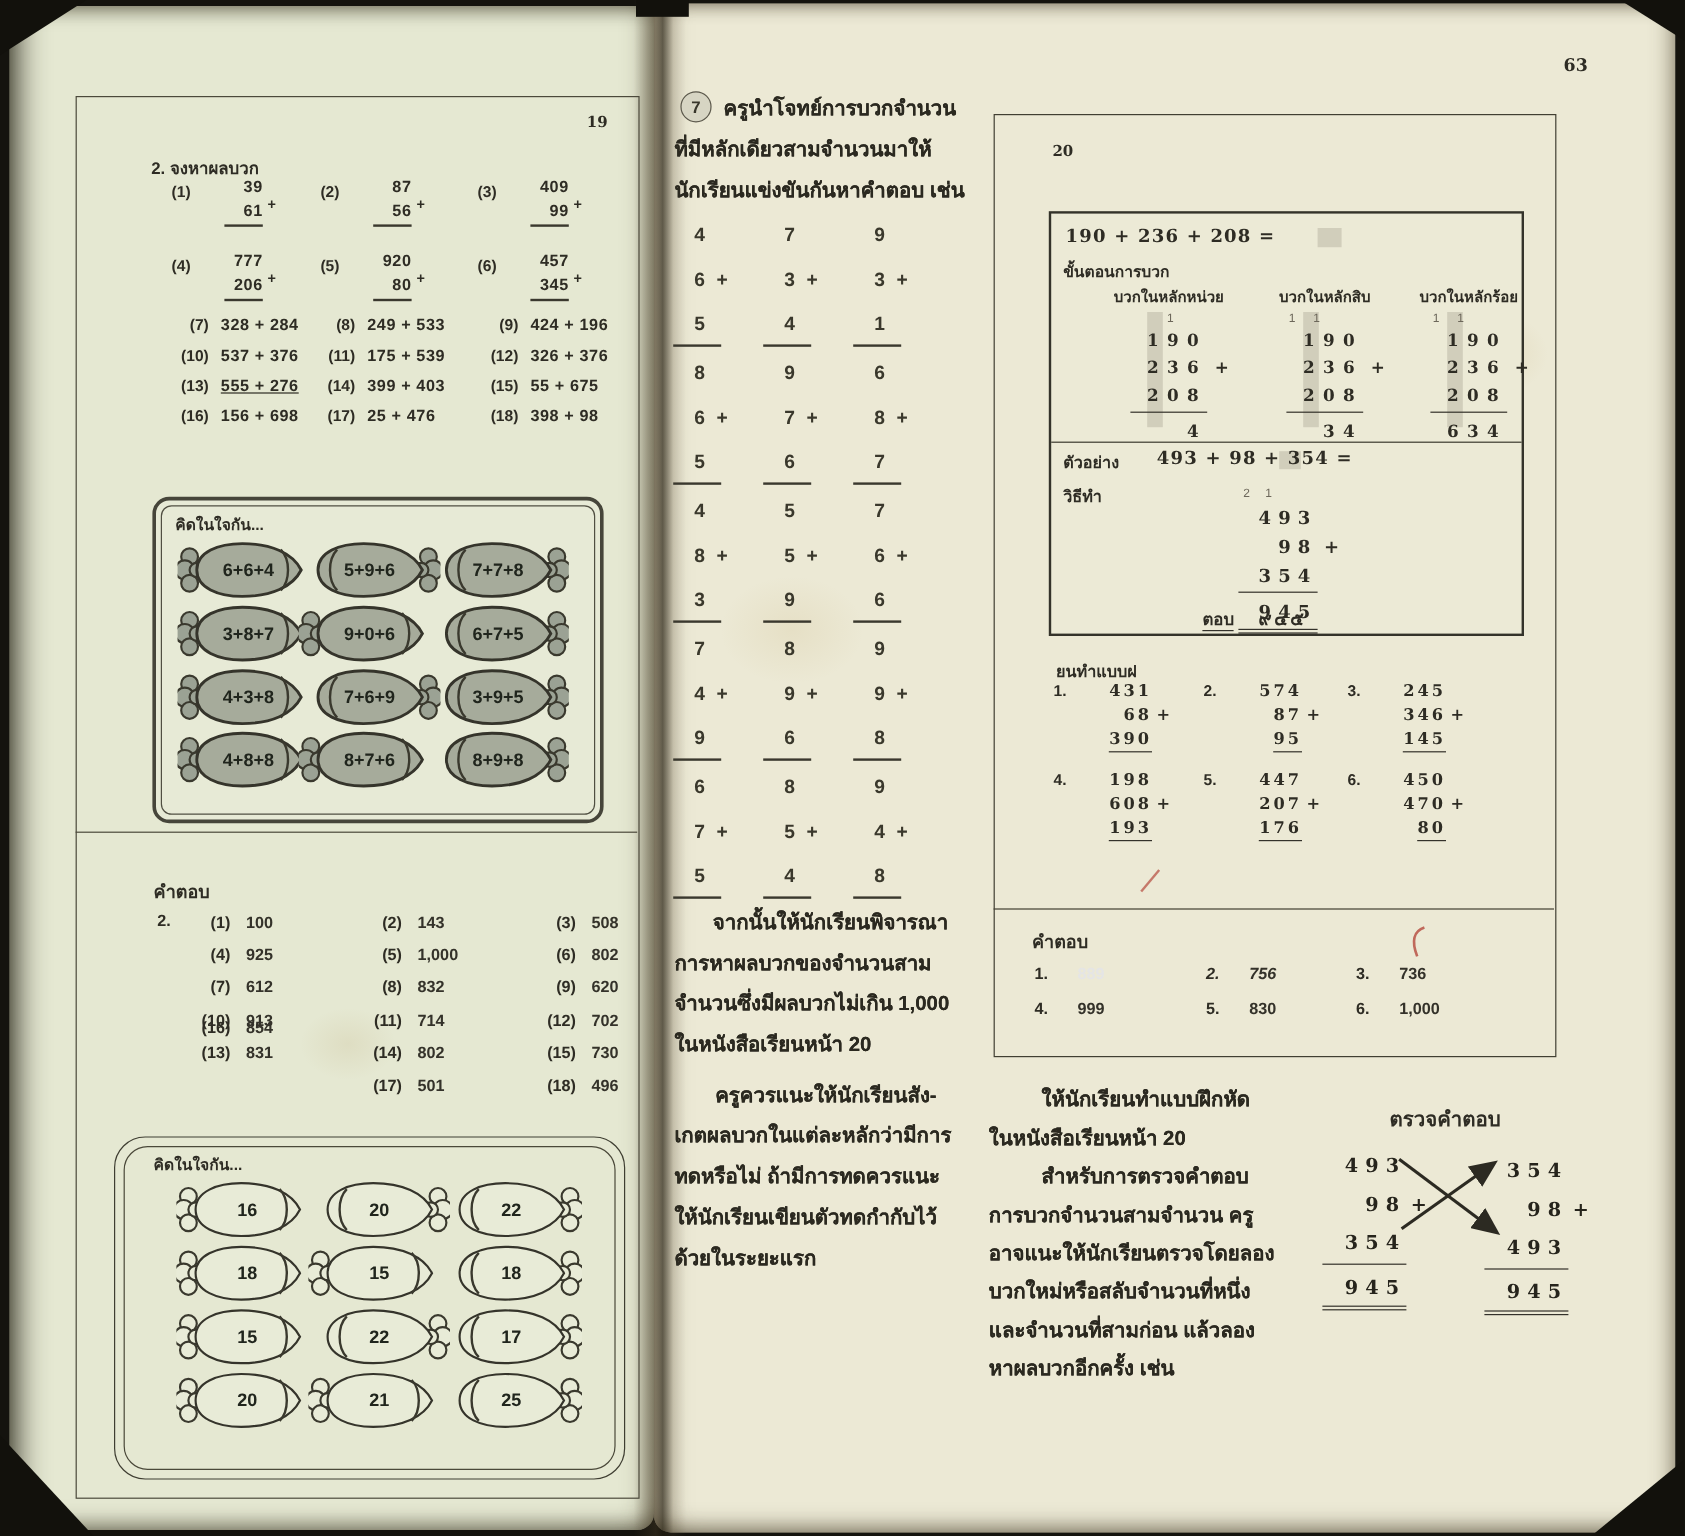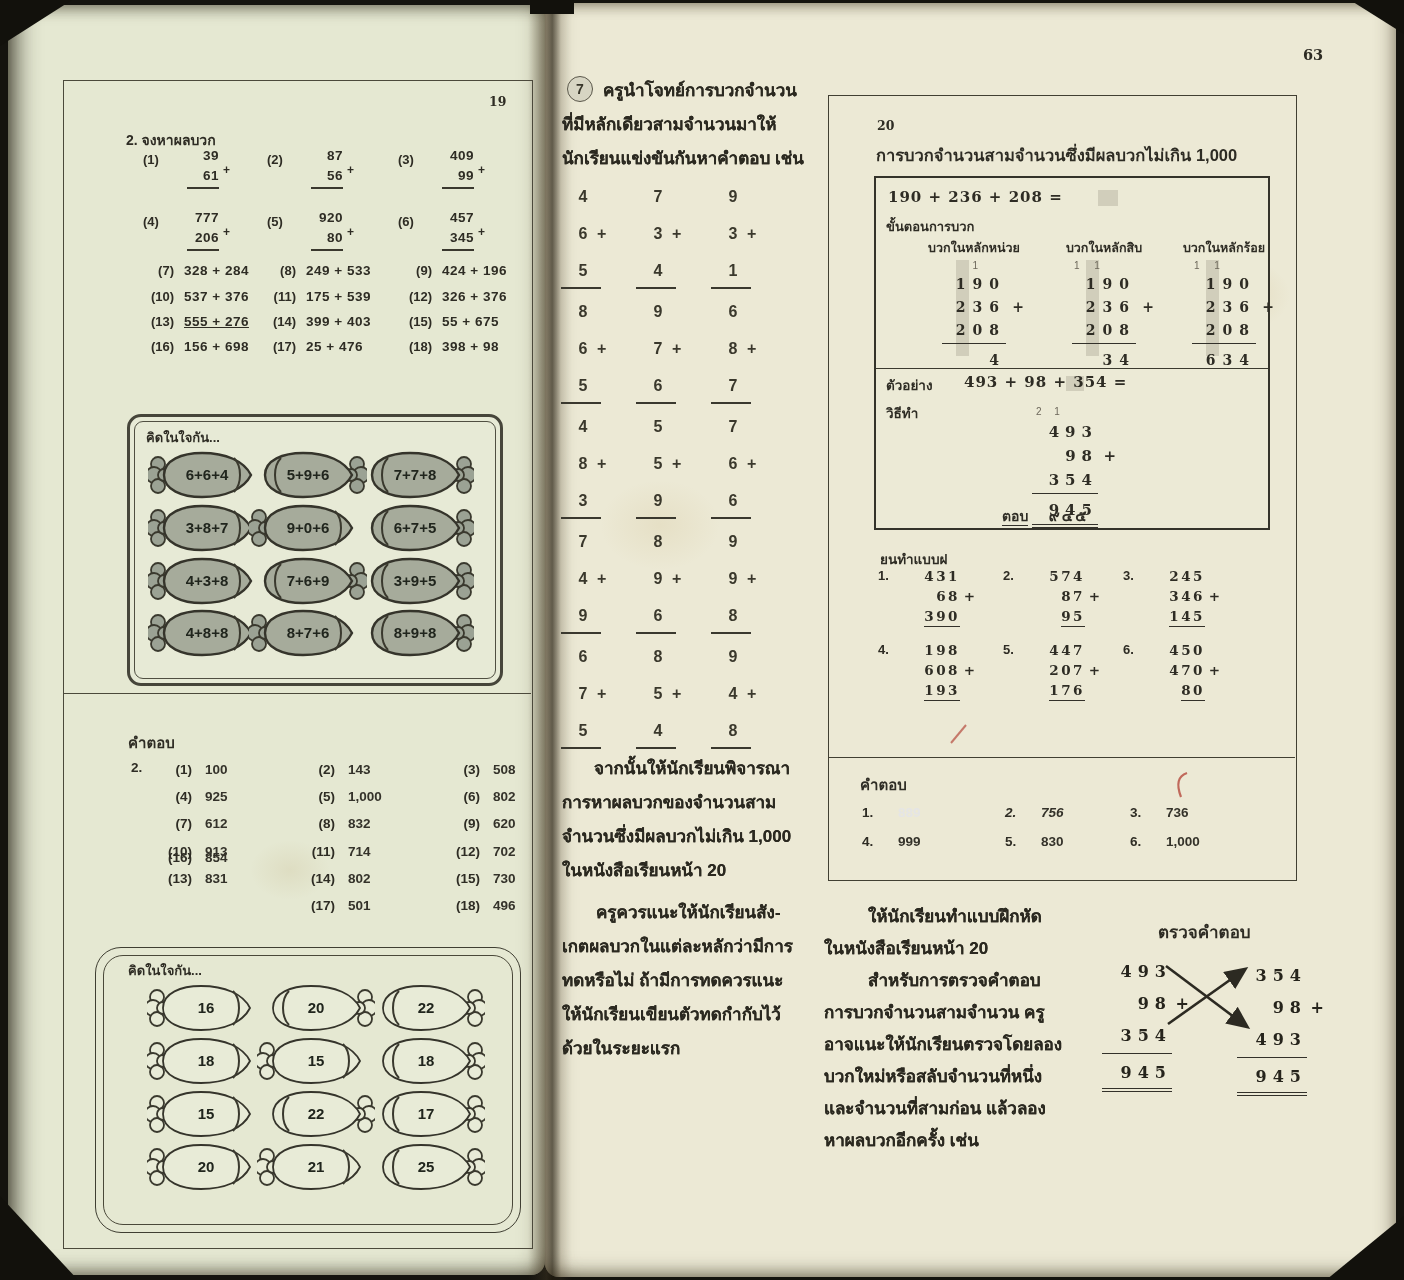--- a/index.html
+++ b/index.html
@@ -447,21 +447,20 @@
       <div class="thai" style="position: absolute; left: 562px; top: 964px;">ทดหรือไม่ ถ้ามีการทดควรแนะ</div>
       <div class="thai" style="position: absolute; left: 562px; top: 998px;">ให้นักเรียนเขียนตัวทดกำกับไว้</div>
       <div class="thai" style="position: absolute; left: 562px; top: 1032px;">ด้วยในระยะแรก</div>
     </div>
 
   <div class="abs serif b" style="left:1303px;top:46px;font-size:14.5px;">63</div>
   <div class="abs rbox"></div>
   <div class="abs rb-div"></div>
 
   <div class="abs serif b" style="left:877px;top:118px;font-size:12.5px;">20</div>
-  <div class="abs b" style="left:876px;top:142px;font-size:16.5px;">การบวกจำนวนสามจำนวนซึ่งมีผลบวกไม่เกิน 1,000</div>
 
   <div class="abs ribox">
     <div class="abs serif b" style="left:12px;top:10px;font-size:15px;letter-spacing:1px;">190 + 236 + 208   =</div>
     <div class="abs b" style="left:10px;top:38px;font-size:13px;">ขั้นตอนการบวก</div>
     <div id="placecols">
         <div style="position: absolute; left: 38px; top: 60px; width: 120px;">
           <div class="pc-head" style="position: absolute; left: 0px; top: 0px;">บวกในหลักหน่วย</div>
           <div class="smear" style="position: absolute; left: 42px; top: 22px; width: 13px; height: 96px;"></div>
           <div style="position: absolute; left: 28px; top: 22px; width: 64px;">
             <div class="pc-carry" style="position: static; text-align: right; padding-right: 22px; padding-left: 0px;">1</div>

